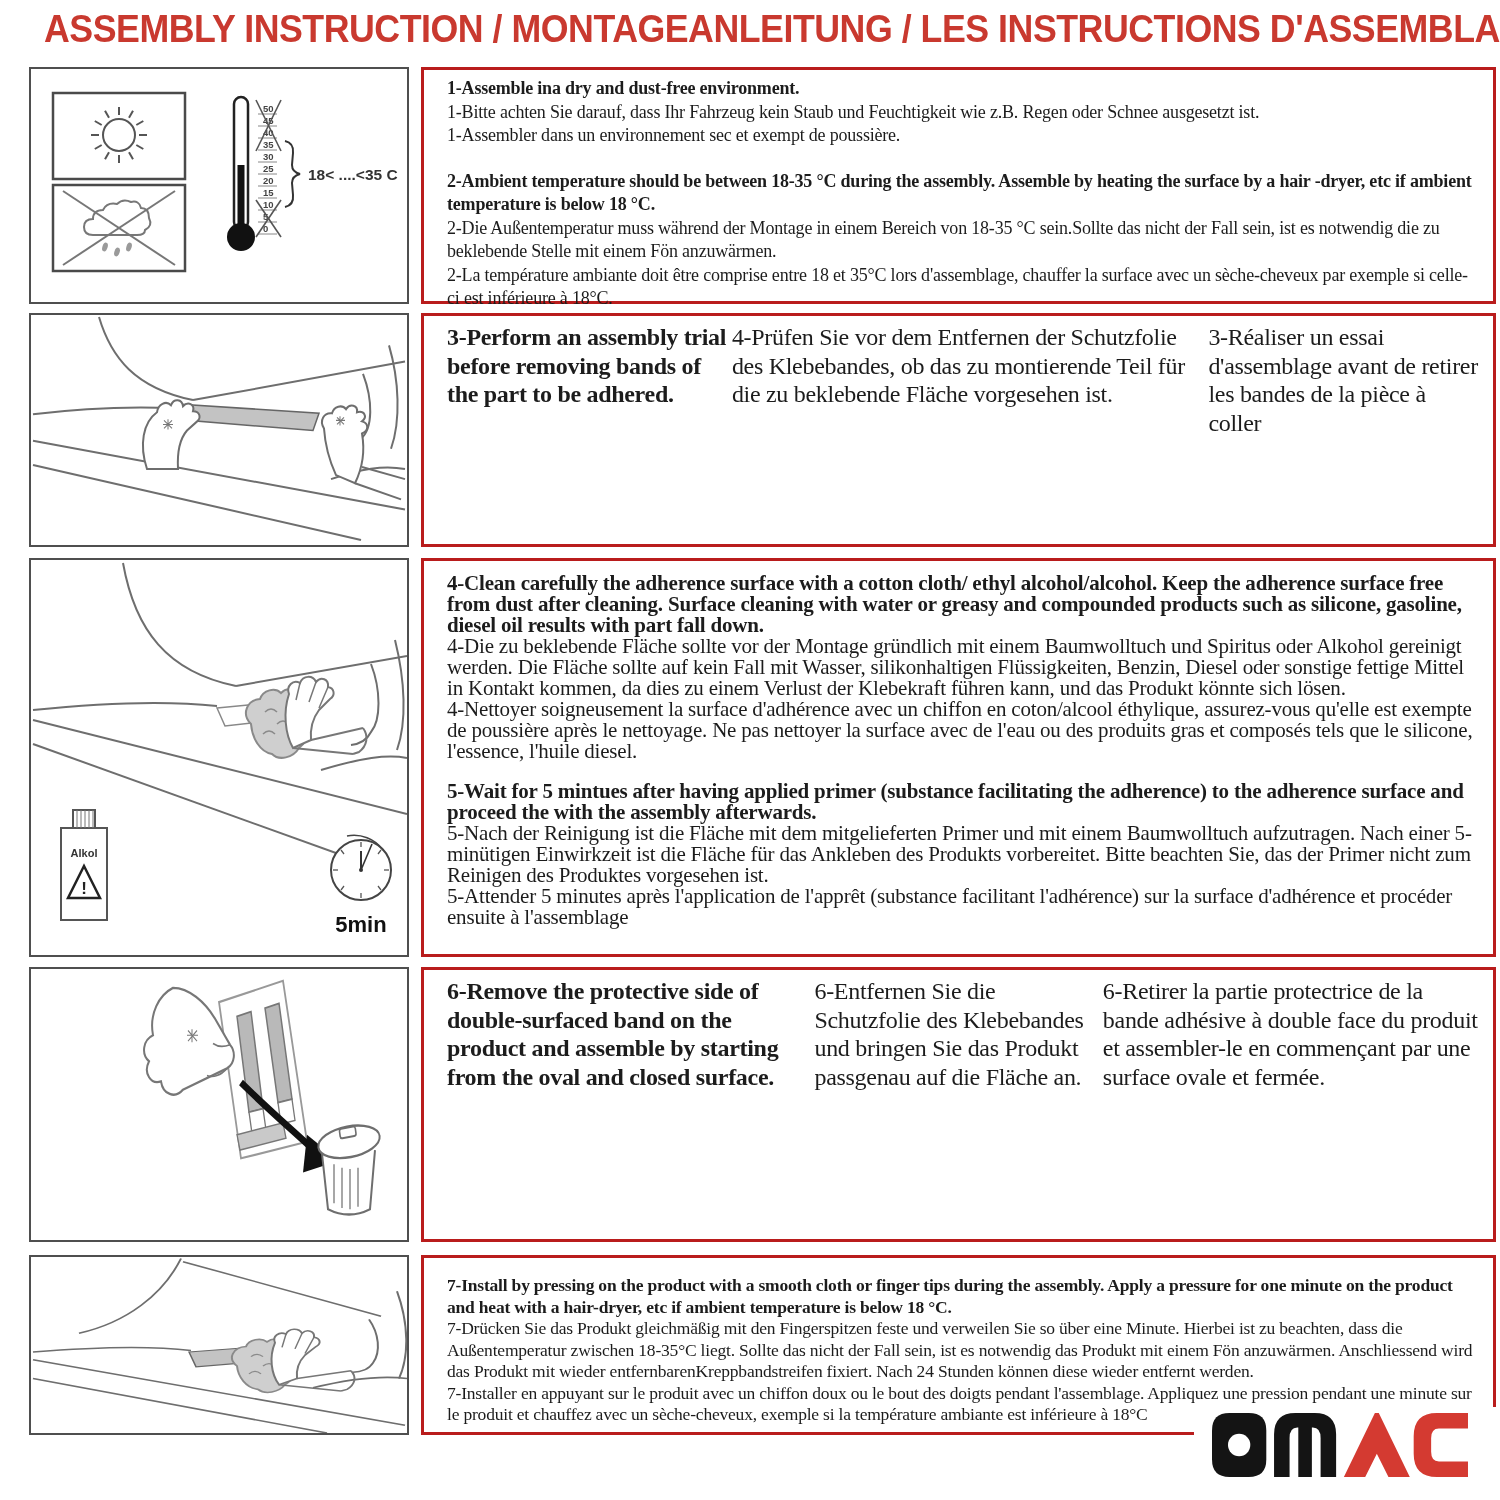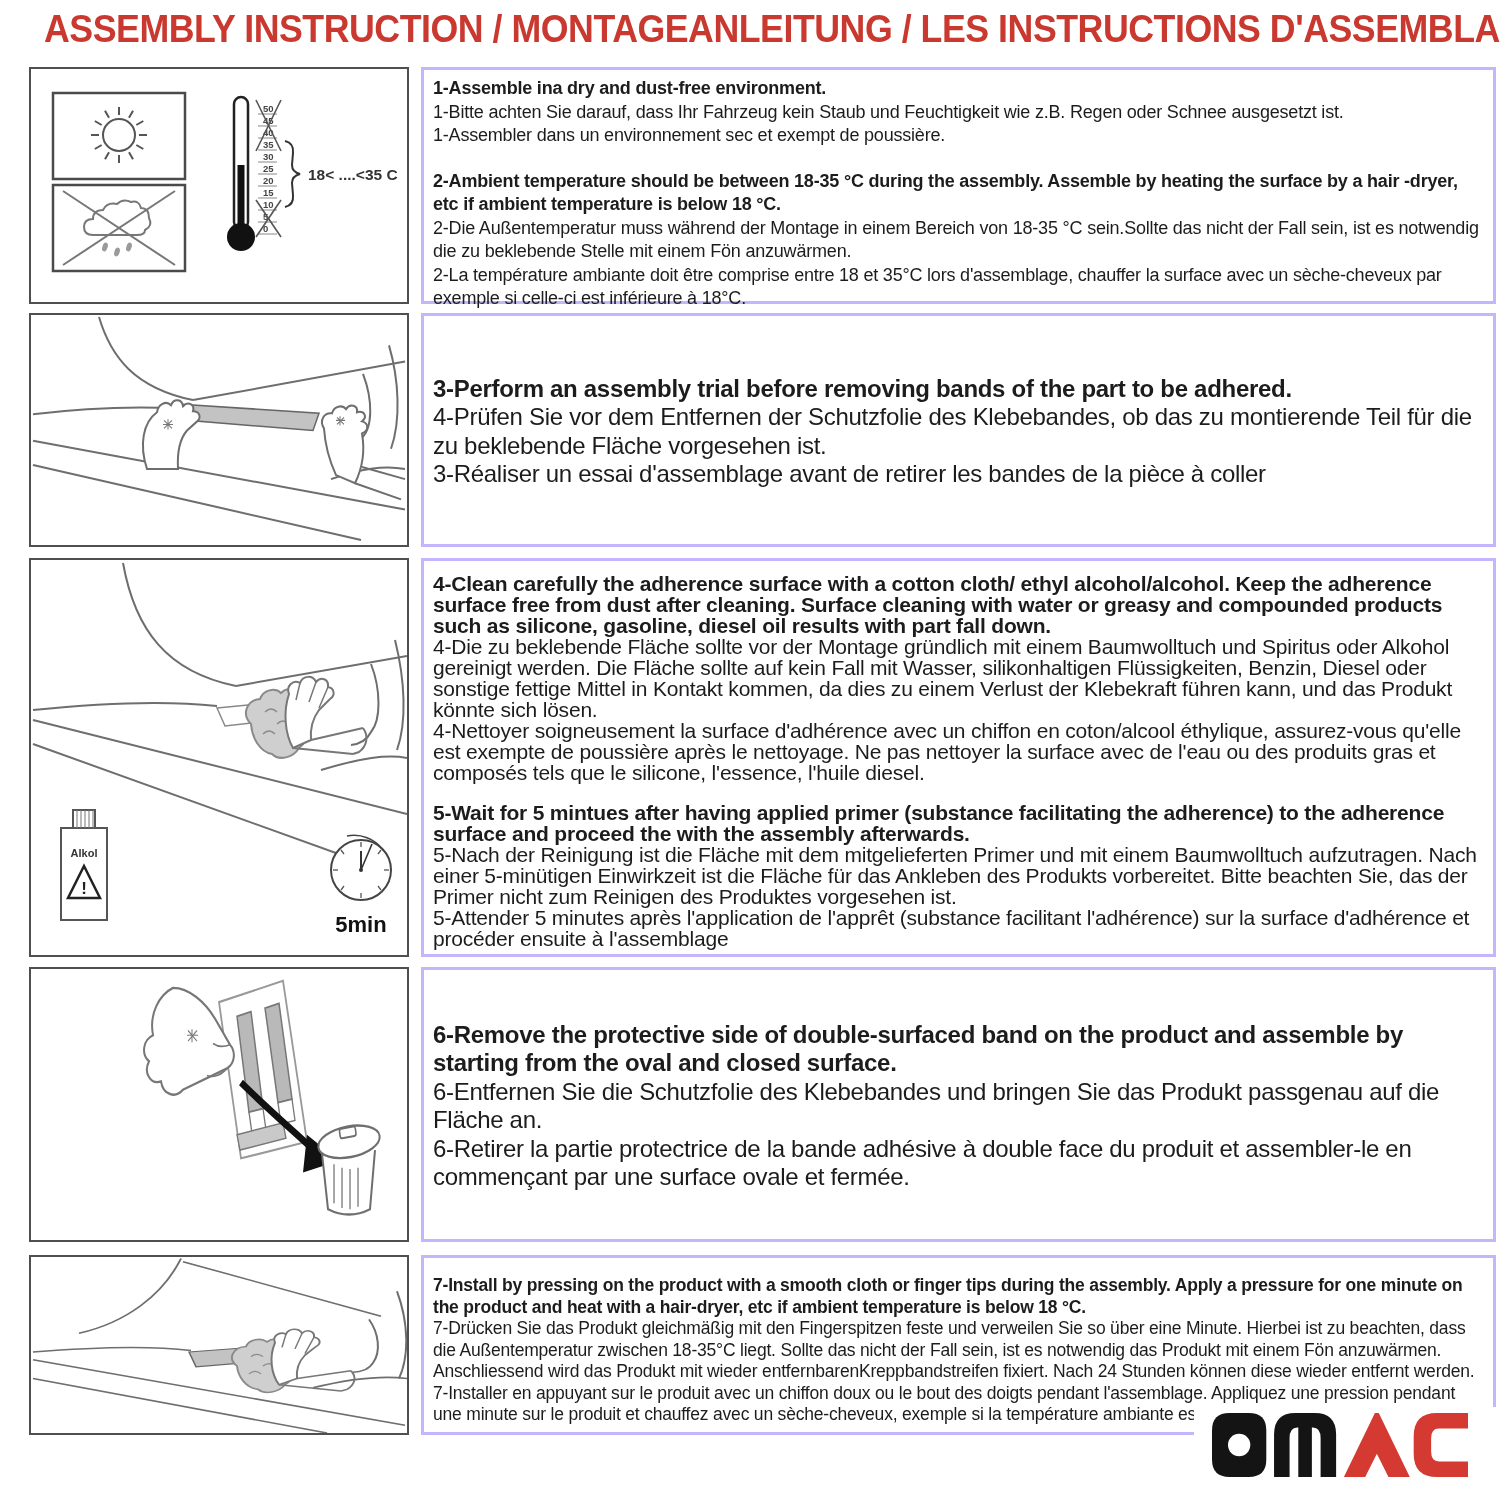--- a/index.html
+++ b/index.html
@@ -7,28 +7,28 @@
   .page-title{position:absolute;left:44px;top:8px;font-size:38px;font-weight:bold;color:#c9392f;letter-spacing:-.5px;white-space:nowrap;transform:scaleX(.94);transform-origin:left top;}
   .rows{position:absolute;left:29px;right:4px;top:67px;}
   .row{display:flex;gap:12px;}
   .row.r1{height:237px;margin-bottom:9px;}
   .row.r2{height:234px;margin-bottom:11px;}
   .row.r3{height:399px;margin-bottom:10px;}
   .row.r4{height:275px;margin-bottom:13px;}
   .row.r5{height:180px;}
   .imgbox{flex:0 0 380px;width:380px;border:2px solid #4f4f4f;background:#fff;box-sizing:border-box;text-align:right;}
   .imgbox svg{display:block;width:100%;height:100%;}
-  .textbox{flex:1;border:3px solid #c4b5fd;background:#fff;box-sizing:border-box;padding:7px 14px 4px 9px;}
+  .textbox{flex:1;border:3px solid #b91c1c;background:#fff;box-sizing:border-box;padding:7px 14px 4px 23px;font-family:Liberation Serif, serif;}
   .textbox p{margin:0;}
   .b{font-weight:bold;}
   .ts{font-size:18px;line-height:23.5px;letter-spacing:-.2px;}
   .ts3{font-size:21px;line-height:21px;letter-spacing:-.2px;}
   .ts5{font-size:17.5px;line-height:21.5px;letter-spacing:-.2px;}
   .tl{font-size:24px;line-height:28.5px;letter-spacing:-.3px;}
-  .vcenter{display:flex;flex-direction:column;justify-content:center;}
+  .vcenter{display:flex;flex-direction:row;justify-content:center;}
   .gap1{margin-top:22px !important;}
   .gap3{margin-top:19px !important;}
   .r3 .textbox{padding-top:12px;}
   .r5 .textbox{padding-top:17px;}
   .logo{position:absolute;right:2px;bottom:17px;width:286px;height:68px;background:#fff;padding:6px 0 2px 18px;}
   .logo svg{display:block;height:64px;}
   line,path.ln{fill:none;}
 </style>
 </head>
 <body>

